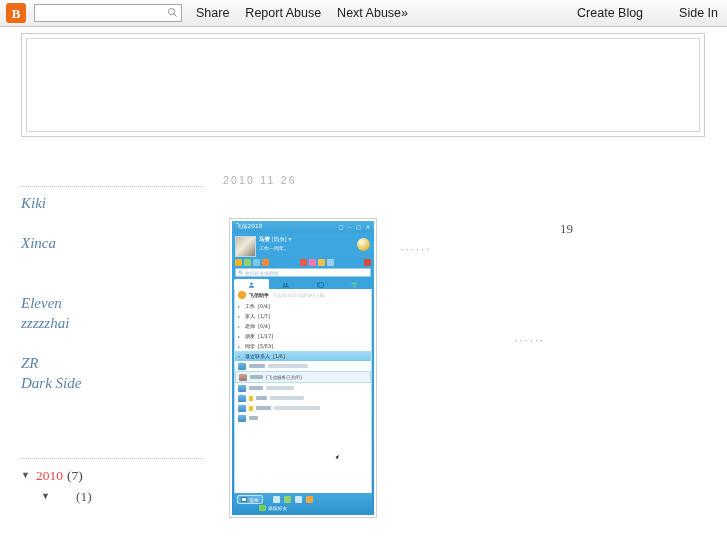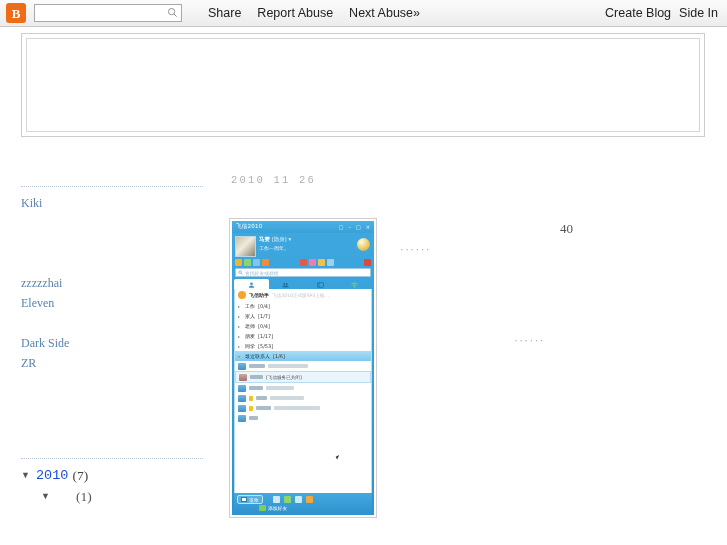--- a/index.html
+++ b/index.html
@@ -35,64 +35,64 @@
     width:148px; height:18px;
     border:1px solid #a9a9a9; background:#fff;
     font-size:11px; padding:0 18px 0 4px;
     font-family:"Liberation Sans", sans-serif;
     outline:none;
   }
   #navbar .searchwrap .mag {
     position:absolute; right:4px; top:3px;
     width:11px; height:11px; pointer-events:none;
   }
-  #navbar .navlinks { display:flex; align-items:center; margin-left:26px; gap:16px; }
+  #navbar .navlinks { display:flex; align-items:center; margin-left:14px; gap:16px; }
   #navbar .navlinks a, #navbar .navright a {
     color:#222; text-decoration:none; font-size:12.5px; white-space:nowrap;
   }
-  #navbar .navright { margin-left:auto; margin-right:9px; display:flex; gap:8px; }
+  #navbar .navright { margin-left:auto; margin-right:9px; display:flex; gap:36px; }
 
   
   #header-outer {
     position:absolute; left:21px; top:33px; width:684px; height:104px;
     border:1px solid #cccccc; background:#fff; padding:4px;
   }
   #header-inner { width:100%; height:100%; border:1px solid #d6d6d6; }
 
   
   #sidebar {
     position:absolute; left:21px; top:186px; width:182px;
     font-family:"Liberation Serif", serif;
   }
   .dotted-rule {
     border-top:1px dotted #b9c7d6; height:0; width:182px; margin:0 0 6px 0;
   }
   .sb-link {
-    display:block; color:#5a83ad; font-size:12px;
-    text-decoration:none; line-height:20px; white-space:nowrap;
+    display:block; color:#5a83ad; font-size:15px;
+    text-decoration:none; line-height:20px; white-space:nowrap;font-style:italic;
   }
   .sb-gap { height:20px; }
   .sb-gap-lg { height:40px; }
 
   
   #archive {
     position:absolute; left:21px; top:458px; width:182px;
     font-family:"Liberation Serif", serif; font-size:13.5px; color:#444;
   }
   #archive .arch-row { display:flex; align-items:center; line-height:21px; white-space:nowrap; }
   #archive .arch-row.lvl2 { padding-left:20px; }
   #archive .tri { color:#555; font-size:9px; margin-right:5px; display:inline-block; width:10px; }
-  #archive .yr { color:#1d4ed8; margin-right:4px;font-family:Liberation Mono, monospace; }
+  #archive .yr { color:#ef4444; margin-right:4px; }
   #archive .cnt { color:#555; margin-left:20px; }
 
   
   #post-date {
-    position:absolute; left:231px; top:174px;
+    position:absolute; left:223px; top:174px;
     font-size:10.5px; color:#b0b0b0; letter-spacing:2.2px;
-    font-family:Liberation Mono, monospace;
+    font-family:Liberation Sans, sans-serif;
   }
   .ellipsis {
     position:absolute; color:#aaaaaa; font-size:11px; letter-spacing:1.5px;
     font-family:"Liberation Sans", sans-serif;
   }
   #num-26 {
     position:absolute; left:560px; top:221px;
     font-size:13px; color:#555; font-family:"Liberation Serif", serif;
   }
 
@@ -252,26 +252,27 @@
 </div>
 
 <div id="header-outer">
   <div id="header-inner"></div>
 </div>
 
 <div id="sidebar">
   <div class="dotted-rule"></div>
   <a class="sb-link" href="#">Kiki</a>
   <div class="sb-gap"></div>
+  <a class="sb-link" href="#">Xinca</a>
   <div class="sb-gap-lg"></div>
+  <a class="sb-link" href="#">Eleven</a>
   <a class="sb-link" href="#">zzzzzhai</a>
-  <a class="sb-link" href="#">Eleven</a>
   <div class="sb-gap"></div>
+  <a class="sb-link" href="#">ZR</a>
   <a class="sb-link" href="#">Dark Side</a>
-  <a class="sb-link" href="#">ZR</a>
 </div>
 
 <div id="archive">
   <div class="dotted-rule"></div>
 
   <div class="arch-row">
     <span class="tri">▼</span>
     <span class="yr">2010</span>
     <span>(7)</span>
   </div>
@@ -280,21 +281,21 @@
     <span class="tri">▼</span>
     <span></span>
     <span class="cnt">(1)</span>
   </div>
 
   <div class="sb-gap-lg"></div>
 
 </div>
 
 <div id="post-date">2010 11 26</div>
-<div id="num-26">40</div>
+<div id="num-26">19</div>
 <div class="ellipsis" style="left:400px; top:243px;">······</div>
 <div class="ellipsis" style="left:514px; top:334px;">······</div>
 
 <div id="shot-frame">
   <div id="fetion">
 
     <div class="f-title">
       <span class="t-name">飞信2010</span>
       <span class="t-btns">
         <span>□</span>

